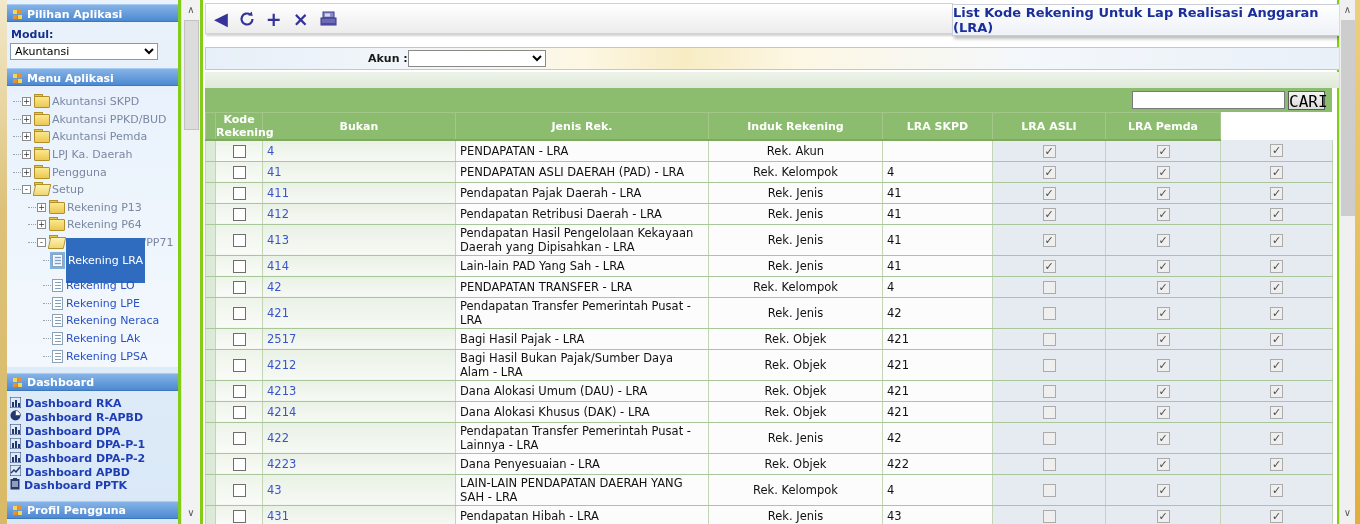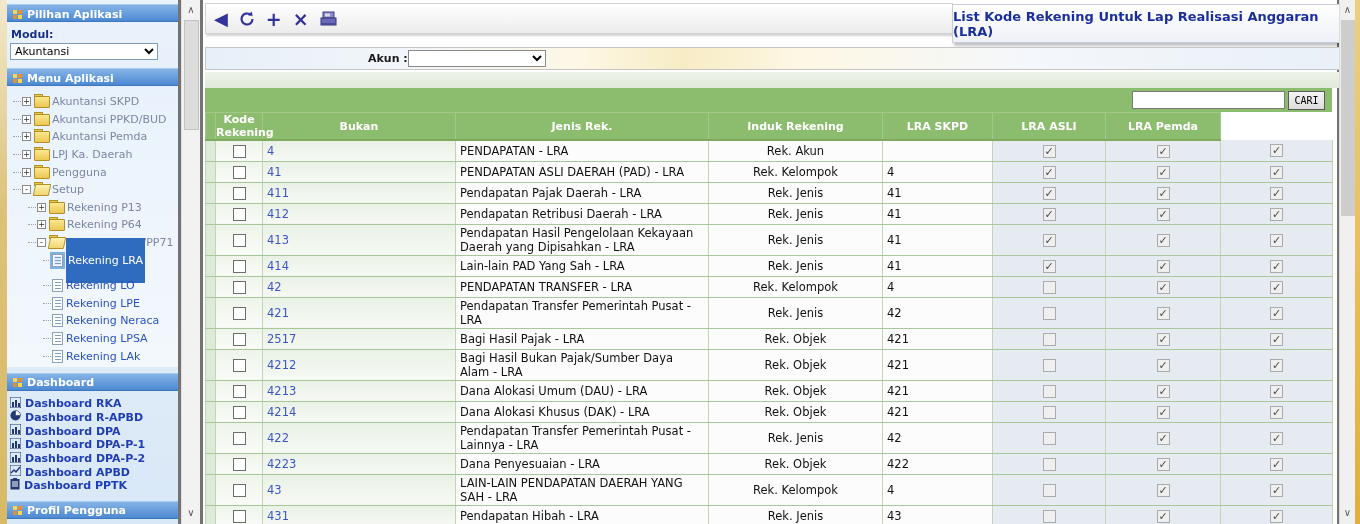--- a/index.html
+++ b/index.html
@@ -1,18 +1,18 @@
 <!DOCTYPE html>
 <html><head>
 <meta charset="utf-8">
 <style>
   * { box-sizing: border-box; margin: 0; padding: 0; }
   html,body { width:1360px; height:524px; overflow:hidden; }
   body { font-family:"DejaVu Sans","Liberation Sans",sans-serif; font-size:11px; background:#fff; }
-  .screen { position:relative; width:1360px; height:524px; overflow:hidden; background:#737373; }
+  .screen { position:relative; width:1360px; height:524px; overflow:hidden; background:#84cc16; }
 
   
   .edge { position:absolute; top:0; height:524px; }
   .edge.left  { left:0; width:7px; background:linear-gradient(180deg,#f2e9cc,#ddc178 40%,#d8ba66); }
   .edge.right { right:0; width:5px; background:linear-gradient(180deg,#eccf7e,#e2ae3d); }
 
   
   .sidebar { position:absolute; left:7px; top:0; width:171px; height:524px;
              background:linear-gradient(180deg,#eaf2fb,#d9e8f7); padding-top:4px; }
   .sb-header { height:18px; margin:0 0 3px 0; padding:2px 4px 0 6px;
@@ -57,40 +57,40 @@
                   text-align:center; line-height:16px; }
   .sb-scroll .thumb { position:absolute; left:2px; width:15px; top:20px; height:110px; background:#dcdcdc; border:1px solid #c2c2c2; }
 
   
   .main { position:absolute; left:203px; top:0; width:1134px; height:524px; background:#fff; }
   .toolbar { position:absolute; left:2px; top:3px; width:748px; height:31px;
              background:linear-gradient(180deg,#ffffff,#ececec); border:1px solid #d2d2d2;
              box-shadow:1px 2px 2px rgba(0,0,0,.18); display:flex; align-items:center; padding-left:8px; gap:11px; }
   .tb-ico { color:#33339b; font-weight:bold; font-size:19px; line-height:18px; cursor:pointer; }
   .tb-ico svg { display:block; }
-  .title-box { position:absolute; left:749px; top:4px; width:394px; height:39px;
+  .title-box { position:absolute; left:749px; top:4px; width:394px; height:32px;
                background:linear-gradient(180deg,#ffffff,#eef1f7); border:1px solid #c9cdd8;
                box-shadow:2px 3px 3px rgba(0,0,0,.25); display:flex; align-items:center; justify-content:center; }
   .page-title { color:#1b2f9b; font-weight:bold; font-size:13px; }
 
   .akun-bar { position:absolute; left:2px; top:47px; width:1141px; height:23px; border:1px solid #c6c6c6;
       background:linear-gradient(90deg,#e7eff8 0%,#f2f6fa 18%,#fdf7e4 33%,#f7ecc4 42%,#fdf7e4 52%,#f4f7fb 72%,#e9f0f8 100%);
       display:flex; align-items:center; }
   .akun-label { position:absolute; left:162px; color:#1a1a1a; font-weight:bold; }
   .akun-select { position:absolute; left:202px; top:2px; width:138px; height:17px; border:1px solid #8a8a8a;
                  background:#fff; font-size:11px; font-family:inherit; }
   .pale-band { position:absolute; left:2px; top:72px; width:1141px; height:16px;
                background:linear-gradient(180deg,#eef3ea,#dfe9d9); }
 
   .grid-wrap { position:absolute; left:2px; top:88px; width:1127px; }
   .search-band { height:24px; background:#8cbd6e; position:relative; }
   .search-input { position:absolute; right:47px; top:3px; width:153px; height:18px; border:1px solid #7a7a7a;
                   background:#fff; font-size:11px; font-family:inherit; padding:0 3px; }
   .cari-btn { position:absolute; right:7px; top:3px; width:37px; height:19px; background:linear-gradient(180deg,#f4f4f4,#dddddd);
-              border:1px solid #5a5a5a; font-size:10px; font-family:"DejaVu Sans Mono",monospace; cursor:pointer; }
+              border:1px solid #5a5a5a; font-size:16px; font-family:"DejaVu Sans Mono",monospace; cursor:pointer; }
 
   table.grid { border-collapse:collapse; width:1127px; table-layout:fixed; }
   table.grid th { background:#8cbd6e; color:#fff; font-weight:bold; font-size:11px; height:26px;
                   border:1px solid #a3c788; border-bottom:2px solid #7ea95f; text-align:center; }
   table.grid td { border-bottom:1px solid #a8c79a; border-right:1px solid #c2d6b6; border-left:1px solid #c2d6b6;
                   height:21px; padding:1px 4px; font-size:11.5px; color:#111; vertical-align:middle; }
   td.stripe { background:#dcead8; padding:0; }
   td.c-check { background:linear-gradient(180deg,#eef4ea,#f9fbf7); text-align:center; }
   td.c-kode  { background:linear-gradient(180deg,#e9f1e5,#f6f9f4); }
   td.c-ur, td.c-jenis, td.c-induk { background:#fbfcfb; }
@@ -207,26 +207,26 @@
           <span class="tree-label">Rekening LPE</span>
         </div>
         <div class="tree-item leaf" style="padding-left: 36px;">
           <span class="dots"></span>
           <span class="doc"></span>
           <span class="tree-label">Rekening Neraca</span>
         </div>
         <div class="tree-item leaf" style="padding-left: 36px;">
           <span class="dots"></span>
           <span class="doc"></span>
+          <span class="tree-label">Rekening LAk</span>
+        </div>
+        <div class="tree-item leaf" style="padding-left: 36px;">
+          <span class="dots"></span>
+          <span class="doc"></span>
           <span class="tree-label">Rekening LPSA</span>
-        </div>
-        <div class="tree-item leaf" style="padding-left: 36px;">
-          <span class="dots"></span>
-          <span class="doc"></span>
-          <span class="tree-label">Rekening LAk</span>
         </div>
       </div>
     <div style="height:6px"></div>
     <div class="sb-header">
       <span class="sq-icon">
           <i></i>
           <i></i>
           <i></i>
           <i></i>
         </span>

